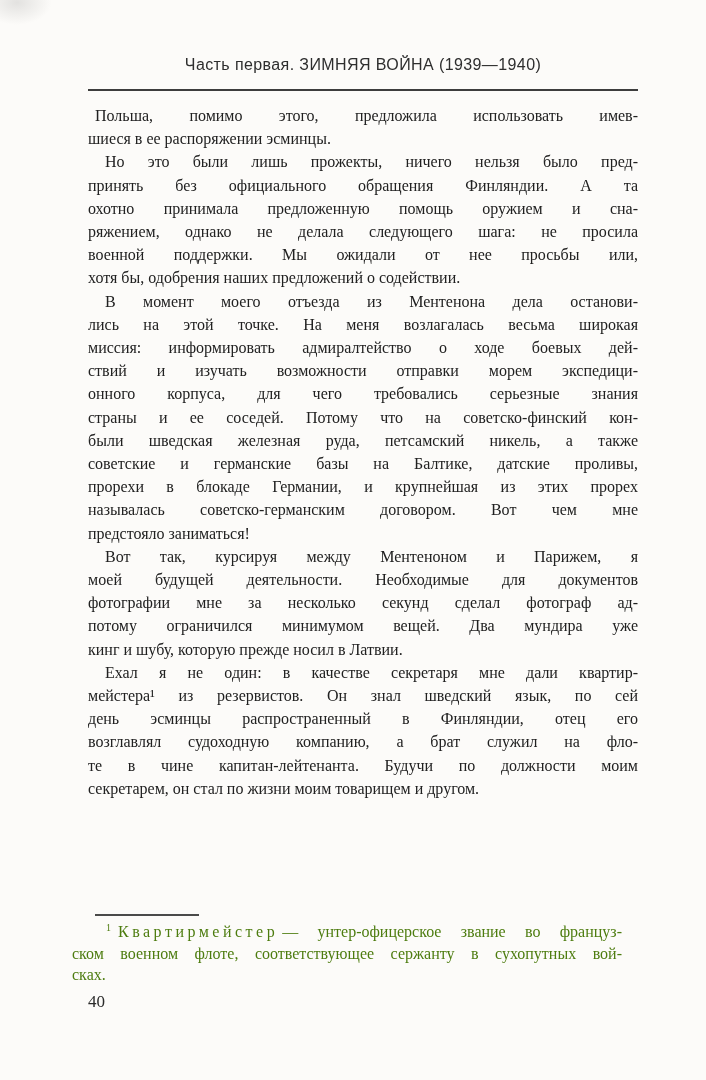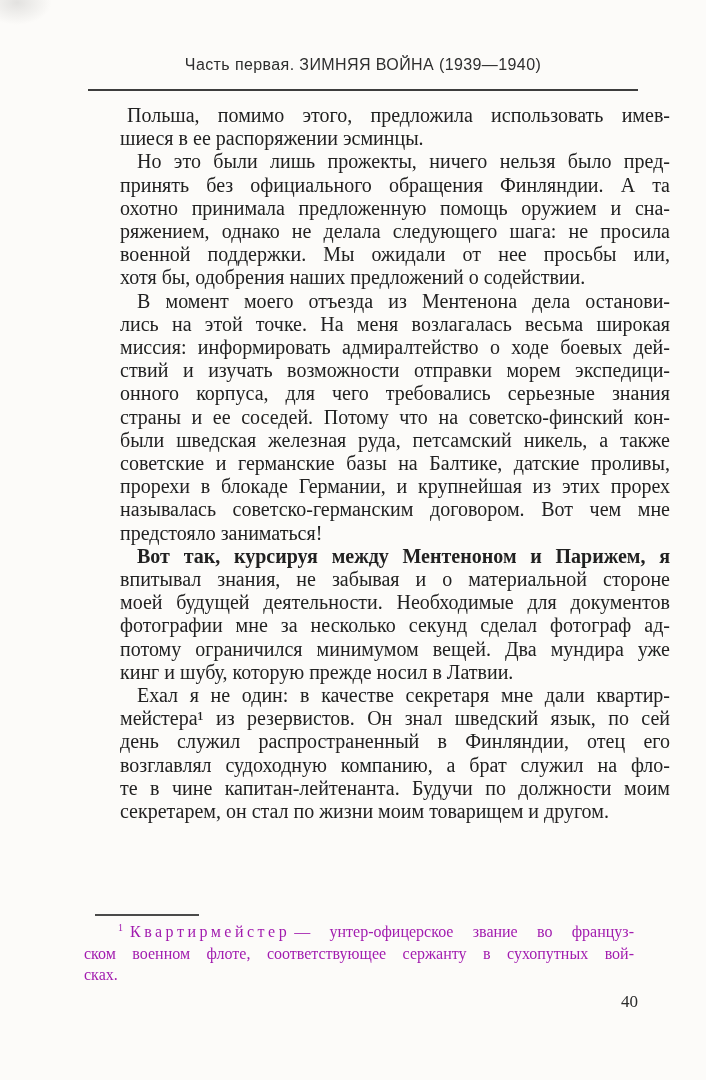--- a/index.html
+++ b/index.html
@@ -43,49 +43,48 @@
     left: 88px;
     width: 550px;
     height: 2px;
     background: #3d3d3d;
   }
   .body-text {
     position: absolute;
     top: 104px;
     left: 88px;
     width: 550px;
-    font-size: 20px;
+    font-size: 16px;
     line-height: 23.2px;
     color: #212121;
-    margin-left: 32px;
   }
   .bline {
     text-align: justify;
     text-align-last: justify;
     white-space: normal;
   }
   .bline.last {
     text-align-last: left;
   }
   .footnote-rule {
     position: absolute;
     top: 914px;
     left: 95px;
     width: 104px;
     height: 2px;
     background: #4a4a4a;
   }
   .footnote {
     position: absolute;
     top: 921px;
-    left: 84px;
+    left: 72px;
     width: 550px;
     font-size: 16px;
     line-height: 21.5px;
-    color: #a21caf;
+    color: #4d7c0f;
   }
   .fn-line {
     text-align: justify;
     text-align-last: justify;
   }
   .fn-line.fn-last {
     text-align-last: left;
   }
   .fn-line.fn-first {
     text-indent: 34px;
@@ -98,21 +97,21 @@
   }
   .fn-term {
     letter-spacing: 3.5px;
     margin-right: 4px;
   }
   .page-number {
     position: absolute;
     top: 992px;
     left: 88px;
     width: 550px;
-    text-align: right;
+    text-align: left;
     font-size: 17px;
     color: #2a2a2a;
   }
 </style>
 </head>
 <body>
 
 <div class="page" style="background: rgb(252, 251, 249); color: rgb(33, 33, 33);">
   <div class="scan-smudge"></div>
 
@@ -133,29 +132,28 @@
       <div class="bline">лись на этой точке. На меня возлагалась весьма широкая</div>
       <div class="bline">миссия: информировать адмиралтейство о ходе боевых дей-</div>
       <div class="bline">ствий и изучать возможности отправки морем экспедици-</div>
       <div class="bline">онного корпуса, для чего требовались серьезные знания</div>
       <div class="bline">страны и ее соседей. Потому что на советско-финский кон-</div>
       <div class="bline">были шведская железная руда, петсамский никель, а также</div>
       <div class="bline">советские и германские базы на Балтике, датские проливы,</div>
       <div class="bline">прорехи в блокаде Германии, и крупнейшая из этих прорех</div>
       <div class="bline">называлась советско-германским договором. Вот чем мне</div>
       <div class="bline last">предстояло заниматься!</div>
-      <div class="bline" style="text-indent: 17px; font-weight: bold;">Вот так, курсируя между Ментеноном и Парижем, я</div>
-      <div class="bline">впитывал знания, не забывая и о материальной стороне</div>
+      <div class="bline" style="text-indent: 17px;">Вот так, курсируя между Ментеноном и Парижем, я</div>
       <div class="bline">моей будущей деятельности. Необходимые для документов</div>
       <div class="bline">фотографии мне за несколько секунд сделал фотограф ад-</div>
       <div class="bline">потому ограничился минимумом вещей. Два мундира уже</div>
       <div class="bline last">кинг и шубу, которую прежде носил в Латвии.</div>
       <div class="bline" style="text-indent: 17px;">Ехал я не один: в качестве секретаря мне дали квартир-</div>
       <div class="bline">мейстера¹ из резервистов. Он знал шведский язык, по сей</div>
-      <div class="bline">день служил распространенный в Финляндии, отец его</div>
+      <div class="bline">день эсминцы распространенный в Финляндии, отец его</div>
       <div class="bline">возглавлял судоходную компанию, а брат служил на фло-</div>
       <div class="bline">те в чине капитан-лейтенанта. Будучи по должности моим</div>
       <div class="bline last">секретарем, он стал по жизни моим товарищем и другом.</div>
     </div>
 
   <div class="footnote-rule"></div>
 
   <div class="footnote">
     <div class="fn-line fn-first"><sup class="fn-sup">1</sup><span class="fn-term">Квартирмейстер</span><span>— унтер-офицерское звание во француз-</span></div>
     <div class="fn-line">ском военном флоте, соответствующее сержанту в сухопутных вой-</div>

